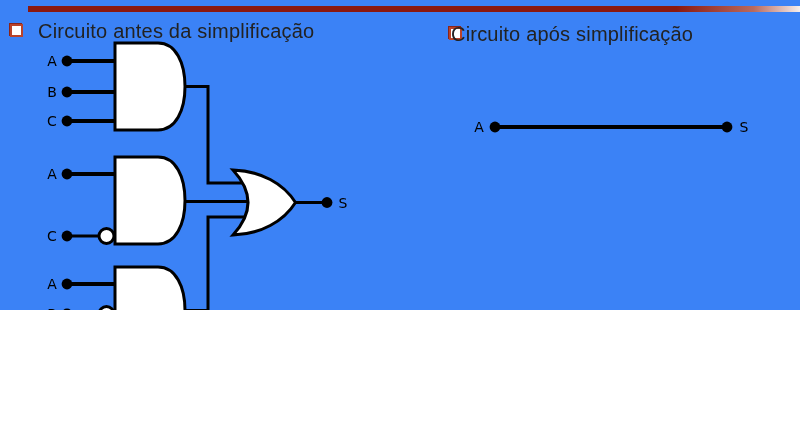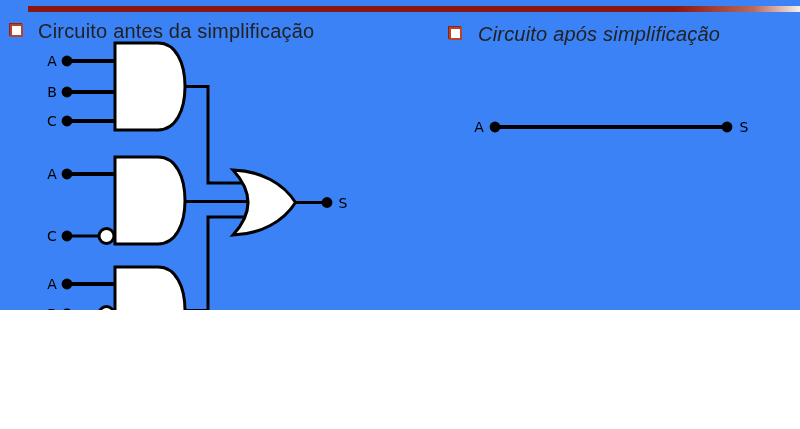--- a/index.html
+++ b/index.html
@@ -23,21 +23,21 @@
   .bullet-right{left:449px;top:27px;}
   .bullet-filled{
     position:absolute;left:20px;top:372px;width:11px;height:11px;
     background:#c2411f;box-shadow:-1px -1px 0 0 #8a2a10;
   }
   .title{
     position:absolute;color:#222222;font-size:20px;line-height:24px;
     white-space:nowrap;letter-spacing:0.2px;
   }
   .title-left{left:38px;top:19px;}
-  .title-right{left:478px;top:22px;font-style:italic;}
+  .title-right{left:451px;top:22px;}
   .formula{
     position:absolute;left:45px;top:370px;color:#1a1a1a;font-size:23px;
     line-height:28px;white-space:nowrap;
   }
   svg.circuits{position:absolute;left:0;top:0;}
   .wire{stroke:#000;stroke-width:4;fill:none;}
   .wire-thin{stroke:#000;stroke-width:3;fill:none;}
   .conn{stroke:#000;stroke-width:3;fill:none;}
   .gate{fill:#ffffff;stroke:#000;stroke-width:3;}
   .bubble{fill:#ffffff;stroke:#000;stroke-width:3;}

